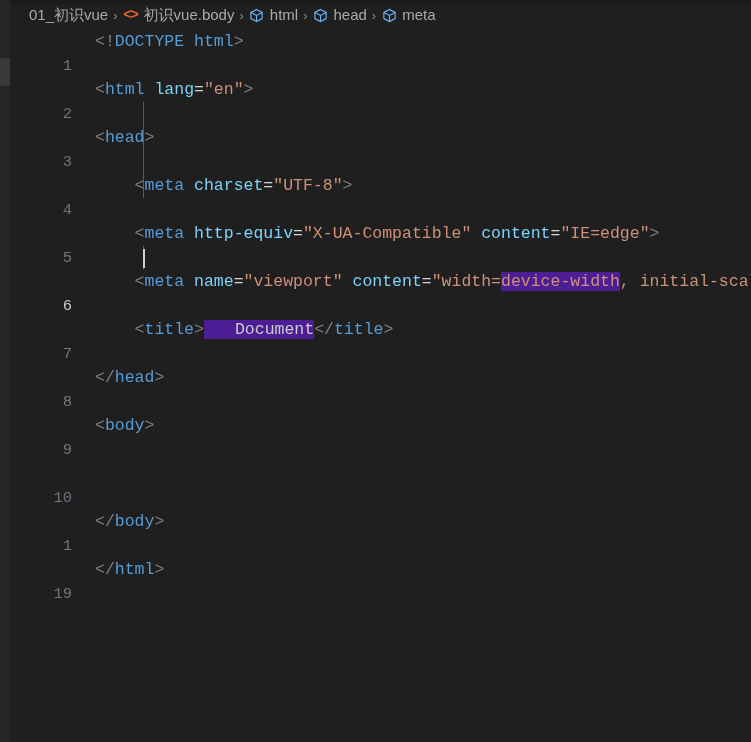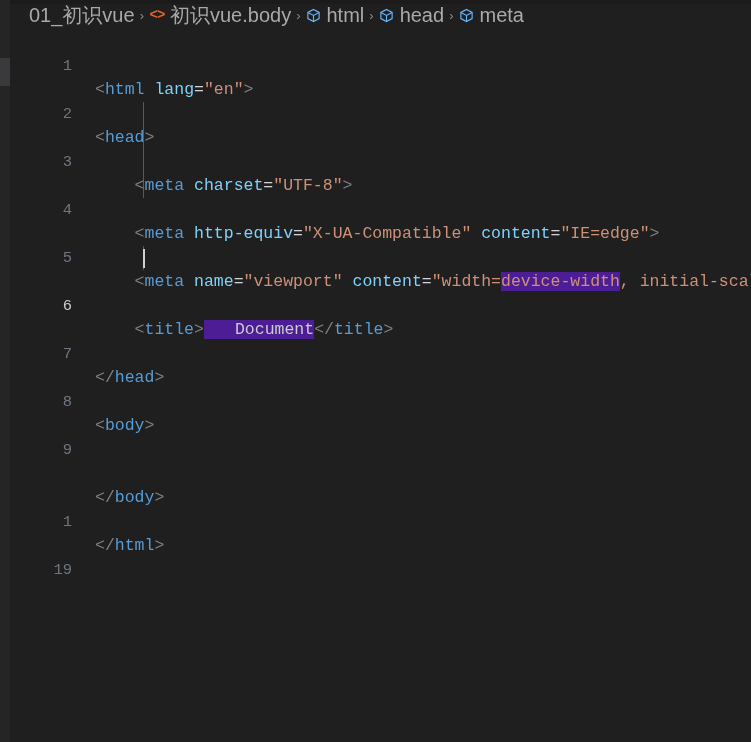--- a/index.html
+++ b/index.html
@@ -59,21 +59,21 @@
     white-space: nowrap;
   }
   .crumb {
     display: flex;
     align-items: center;
     gap: 5px;
     cursor: default;
   }
   .crumb-label {
     color: #a9a9a9;
-    font-size: 20px;
+    font-size: 15px;
     line-height: 20px;
   }
   .crumb-sep {
     color: #8c8c8c;
     font-size: 13px;
     padding: 0 5px;
     display: inline-block;
   }
   .crumb-icon {
     display: inline-flex;
@@ -233,20 +233,21 @@
   <div id="code-area">
 
     <div class="indent-guide" style="top:72px;height:96px;"></div>
 
     <div class="indent-guide" style="top:216px;height:24px;"></div>
 
     <div id="cursor" style="top:219px;"></div>
 
     <div class="code-line" style="top:0;">
       <span class="lineno">1</span>
+      <span class="codetext"><span class="t-punct">&lt;!</span><span class="t-tag">DOCTYPE html</span><span class="t-punct">&gt;</span></span>
     </div>
 
     <div class="code-line" style="top:24px;">
       <span class="lineno">2</span>
       <span class="codetext"><span class="t-punct">&lt;</span><span class="t-tag">html</span> <span class="t-attr">lang</span><span class="t-eq">=</span><span class="t-string">"en"</span><span class="t-punct">&gt;</span></span>
     </div>
 
     <div class="code-line" style="top:48px;">
       <span class="lineno">3</span>
       <span class="codetext"><span class="t-punct">&lt;</span><span class="t-tag">head</span><span class="t-punct">&gt;</span></span>
@@ -275,20 +276,24 @@
     <div class="code-line" style="top:168px;">
       <span class="lineno">8</span>
       <span class="codetext"><span class="t-punct">&lt;/</span><span class="t-tag">head</span><span class="t-punct">&gt;</span></span>
     </div>
 
     <div class="code-line" style="top:192px;">
       <span class="lineno">9</span>
       <span class="codetext"><span class="t-punct">&lt;</span><span class="t-tag">body</span><span class="t-punct">&gt;</span></span>
     </div>
 
+    <div class="code-line" style="top:216px;">
+      <span class="lineno">10</span>
+      <span class="codetext"></span>
+    </div>
 
     <div class="code-line" style="top:240px;">
       <span class="lineno">1</span>
       <span class="codetext"><span class="t-punct">&lt;/</span><span class="t-tag">body</span><span class="t-punct">&gt;</span></span>
     </div>
 
     <div class="code-line" style="top:264px;">
       <span class="lineno">19</span>
       <span class="codetext"><span class="t-punct">&lt;/</span><span class="t-tag">html</span><span class="t-punct">&gt;</span></span>
     </div>

